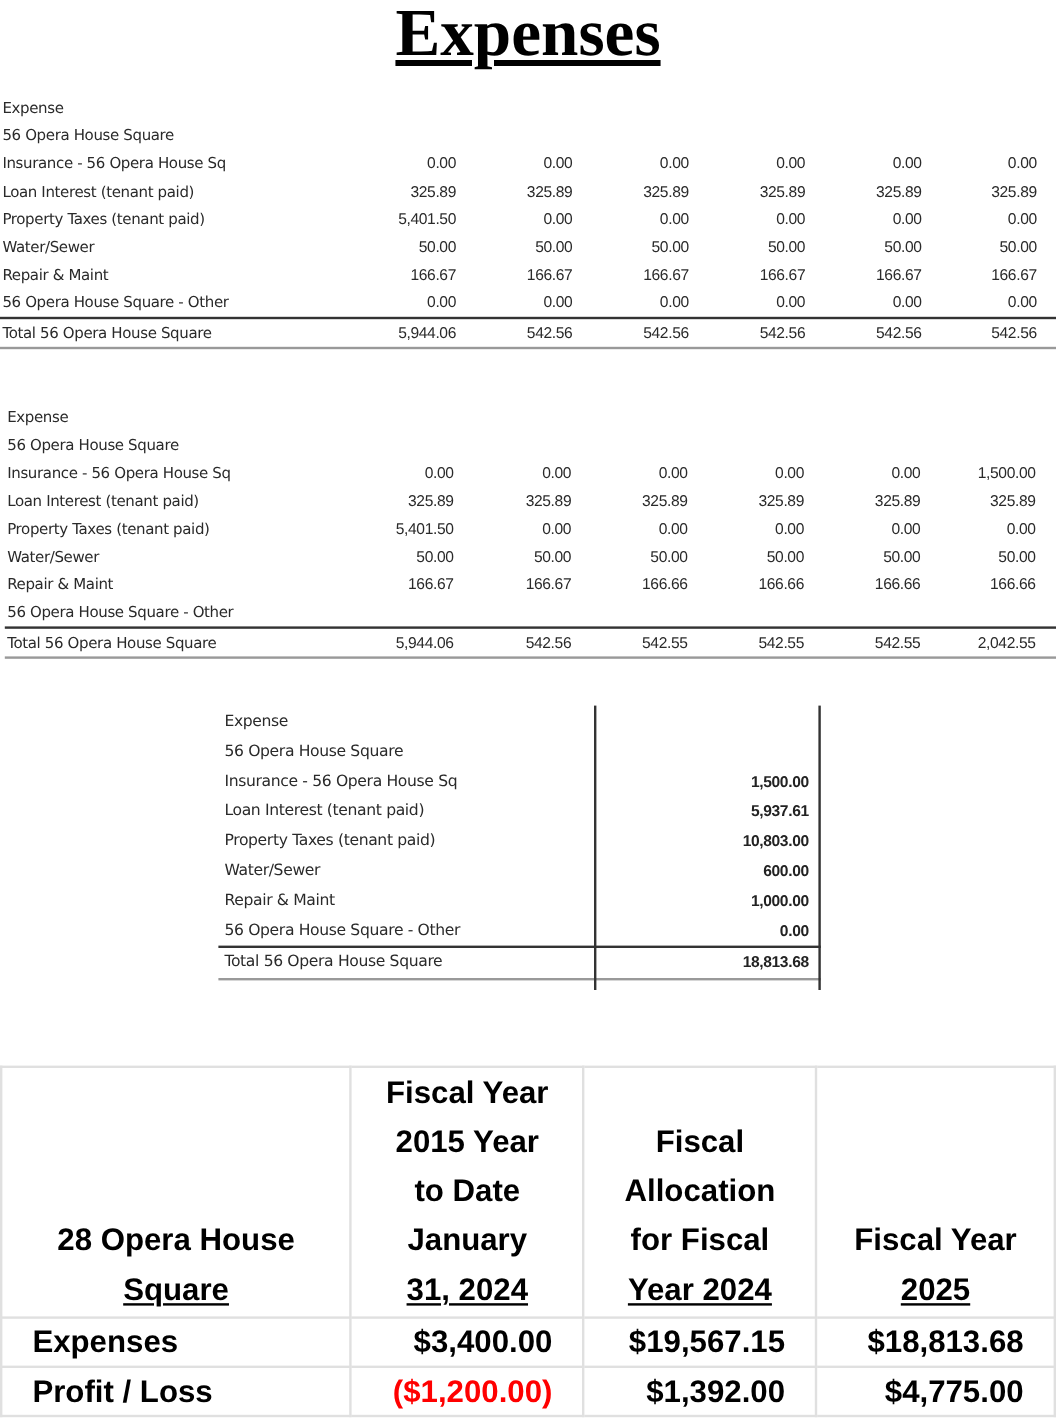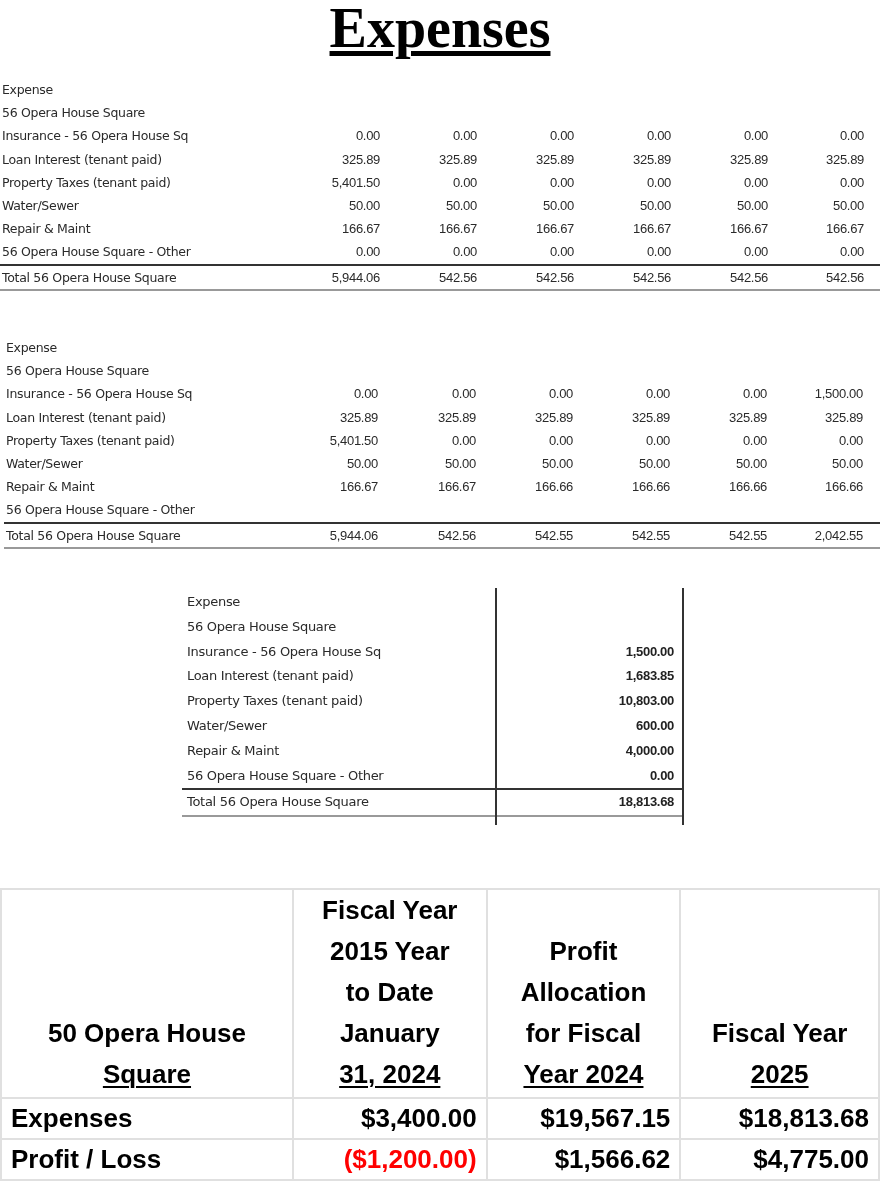--- a/index.html
+++ b/index.html
@@ -21,21 +21,21 @@
   #sheet1 { left: 0; top: 78px; width: 880px; }
   #sheet2 { left: 4px; top: 336px; width: 876px; }
 
   #sheet3 { left: 182px; top: 590px; width: 502px; font-size: 13px; }
   #sheet3 .row { height: 24.8px; line-height: 24.8px; }
   #sheet3 .label { left: 5px; }
   #sheet3 .val3 { position: absolute; right: 10px; top: 0; font-weight: bold; font-family: "Liberation Sans", sans-serif; font-size: 13px; color: #222; }
   #sheet3 .vline { position: absolute; top: 0; bottom: -8px; width: 2px; background: #333; }
 
   .summary { position: absolute; left: 0; top: 888px; width: 880px; border-collapse: collapse; font-family: "Liberation Sans", sans-serif; font-weight: bold; color: #000; }
-  .summary td, .summary th { border: 2px solid #e0e0e0; padding: 0 9px; }
+  .summary td, .summary th { border: 2px solid #e0e0e0; padding: 0 25px; }
   .summary th { font-size: 26px; line-height: 41px; text-align: center; vertical-align: bottom; padding-bottom: 2px; }
   .summary th .ul { text-decoration: underline; text-decoration-thickness: 2px; text-underline-offset: 3px; }
   .summary td { font-size: 26px; height: 39px; line-height: 39px; }
   .summary td.num { text-align: right; margin-left: 41px; }
   .summary td.lbl { text-align: left; }
   .summary td.ul span { text-decoration: underline; text-decoration-thickness: 2px; text-underline-offset: 3px; }
   .neg { color: #ff0000; }
 </style>
 </head>
 <body>
@@ -192,33 +192,33 @@
     </div>
     <div class="row">
       <span class="label">56 Opera House Square</span>
     </div>
     <div class="row">
       <span class="label">Insurance - 56 Opera House Sq</span>
       <span class="val3">1,500.00</span>
     </div>
     <div class="row">
       <span class="label">Loan Interest (tenant paid)</span>
-      <span class="val3">1,683.85</span>
+      <span class="val3">5,937.61</span>
     </div>
     <div class="row">
       <span class="label">Property Taxes (tenant paid)</span>
       <span class="val3">10,803.00</span>
     </div>
     <div class="row">
       <span class="label">Water/Sewer</span>
       <span class="val3">600.00</span>
     </div>
     <div class="row">
       <span class="label">Repair &amp; Maint</span>
-      <span class="val3">4,000.00</span>
+      <span class="val3">1,000.00</span>
     </div>
     <div class="row">
       <span class="label">56 Opera House Square - Other</span>
       <span class="val3">0.00</span>
     </div>
     <div class="row total">
       <span class="label">Total 56 Opera House Square</span>
       <span class="val3">18,813.68</span>
     </div>
     <div class="vline" style="left: 313px; top: -2px;"></div>
@@ -228,48 +228,48 @@
 <table class="summary">
   <colgroup>
     <col style="width:293px">
       <col style="width:194px">
       <col style="width:194px">
       <col style="width:199px">
   </colgroup>
   <thead>
       <tr id="sum-head">
         <th>
-          <div>50 Opera House</div>
+          <div>28 Opera House</div>
           <div><span class="ul">Square</span></div>
         </th>
         <th>
           <div>Fiscal Year</div>
           <div>2015 Year</div>
           <div>to Date January</div>
           <div><span class="ul">31, 2024</span></div>
         </th>
         <th>
-          <div>Profit</div>
+          <div>Fiscal</div>
           <div>Allocation</div>
           <div>for Fiscal</div>
           <div><span class="ul">Year 2024</span></div>
         </th>
         <th>
           <div>Fiscal Year</div>
           <div><span class="ul">2025</span></div>
         </th>
       </tr>
     </thead>
   <tbody id="sum-body">
       <tr>
         <td class="lbl">Expenses</td>
         <td class="num"><span>$3,400.00</span></td>
         <td class="num"><span>$19,567.15</span></td>
         <td class="num"><span>$18,813.68</span></td>
       </tr>
       <tr>
         <td class="lbl">Profit / Loss</td>
         <td class="num"><span class="neg" style="color: rgb(255, 0, 0);">($1,200.00)</span></td>
-        <td class="num"><span>$1,566.62</span></td>
+        <td class="num"><span>$1,392.00</span></td>
         <td class="num"><span>$4,775.00</span></td>
       </tr>
     </tbody>
 </table>
 
 </body></html>

